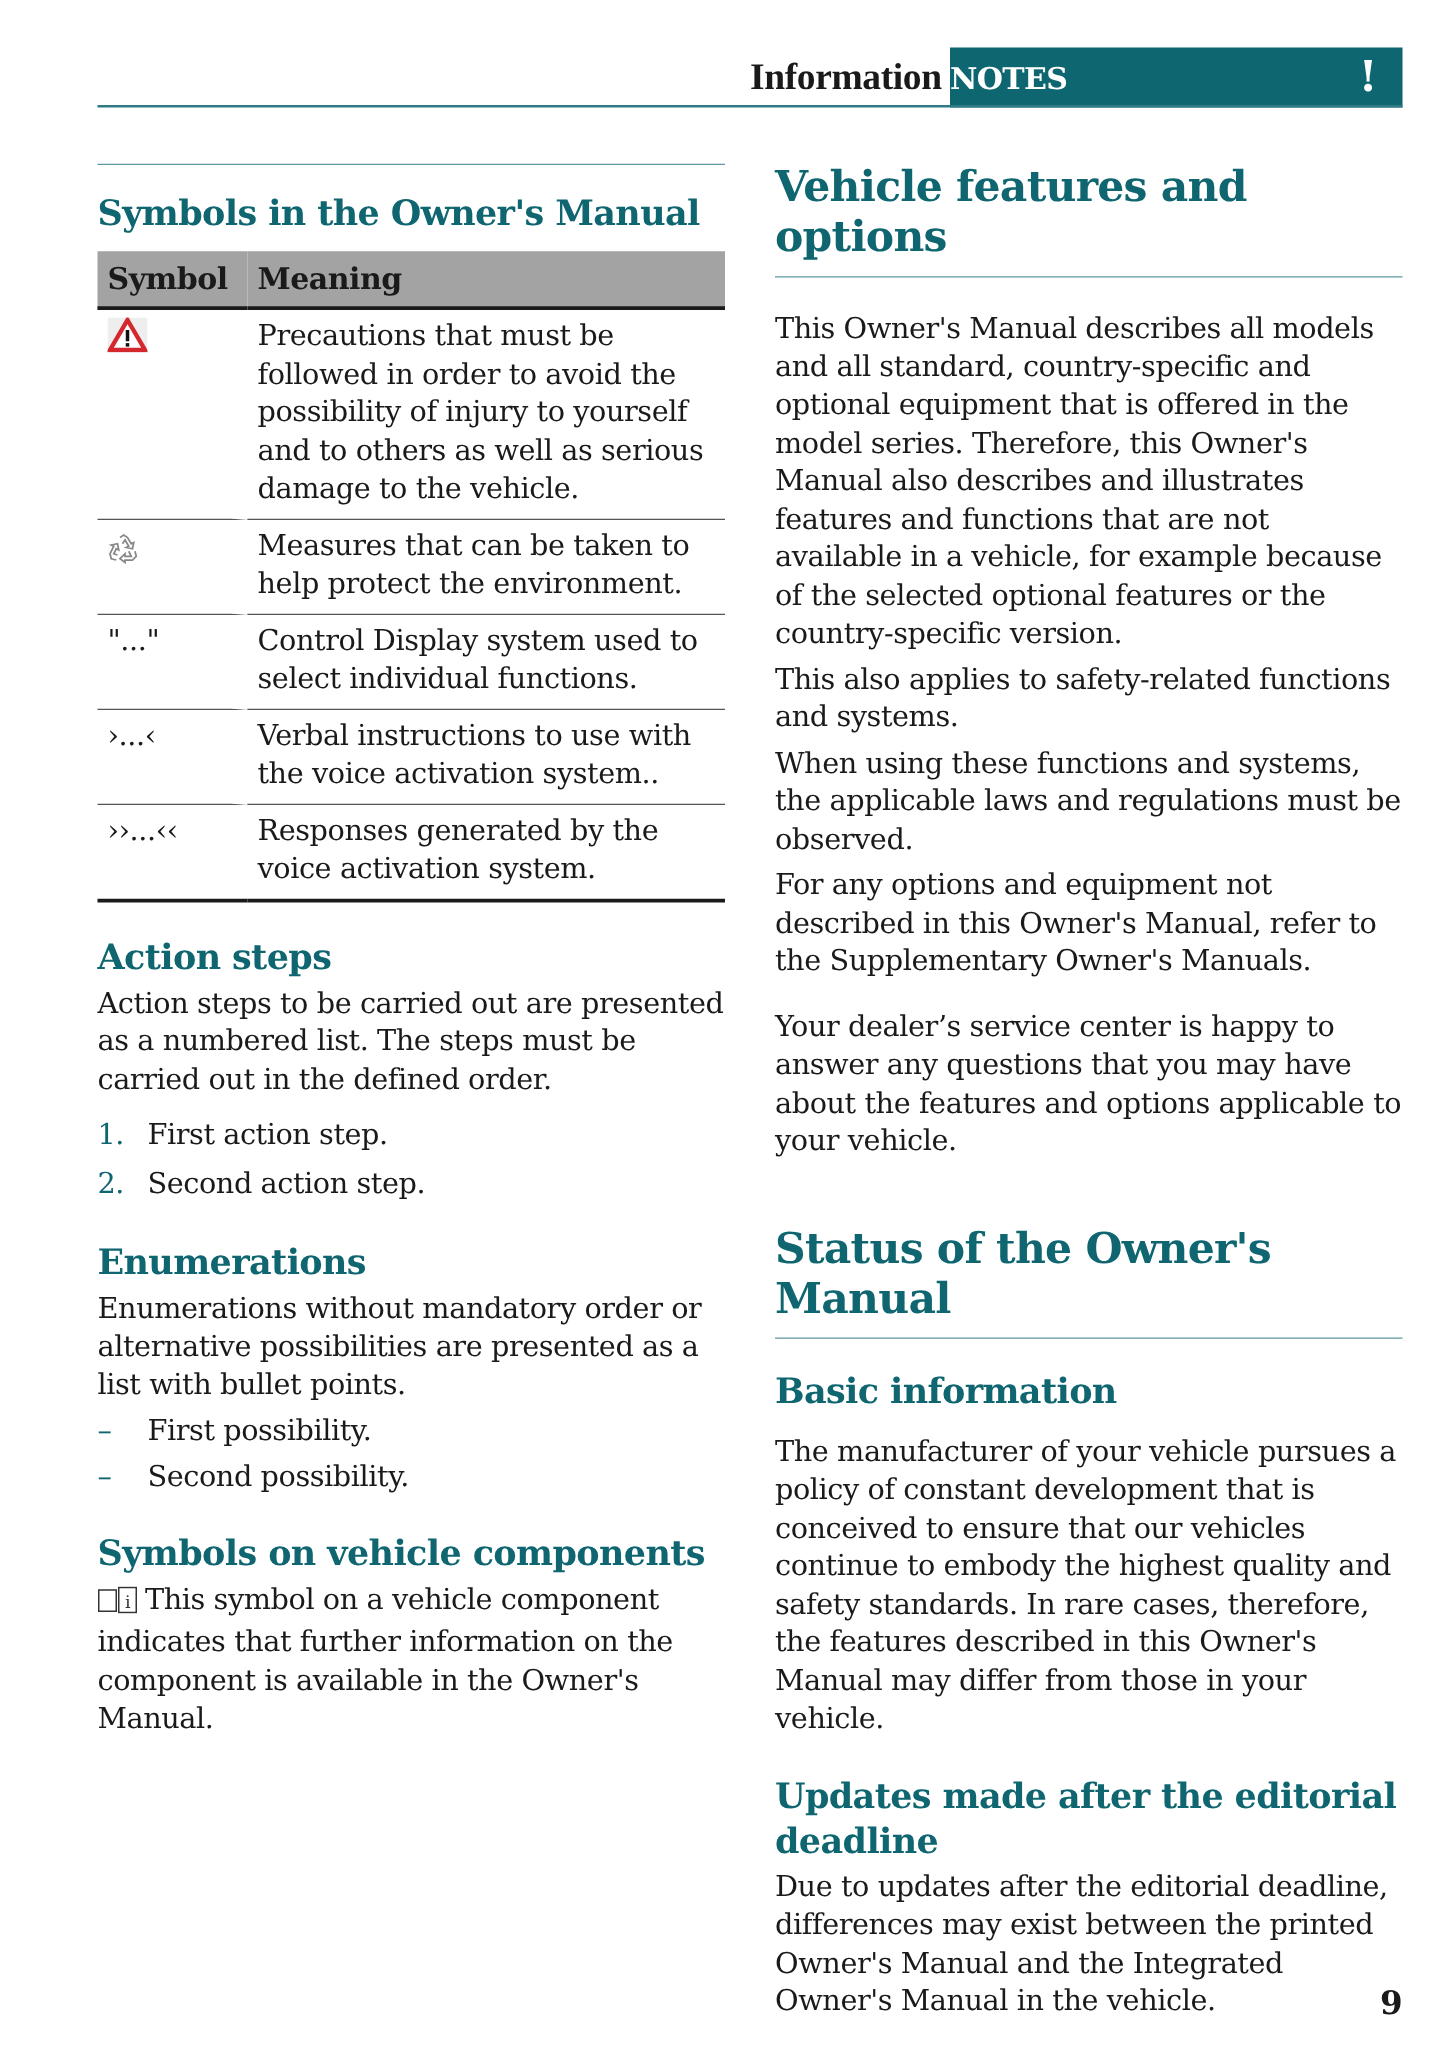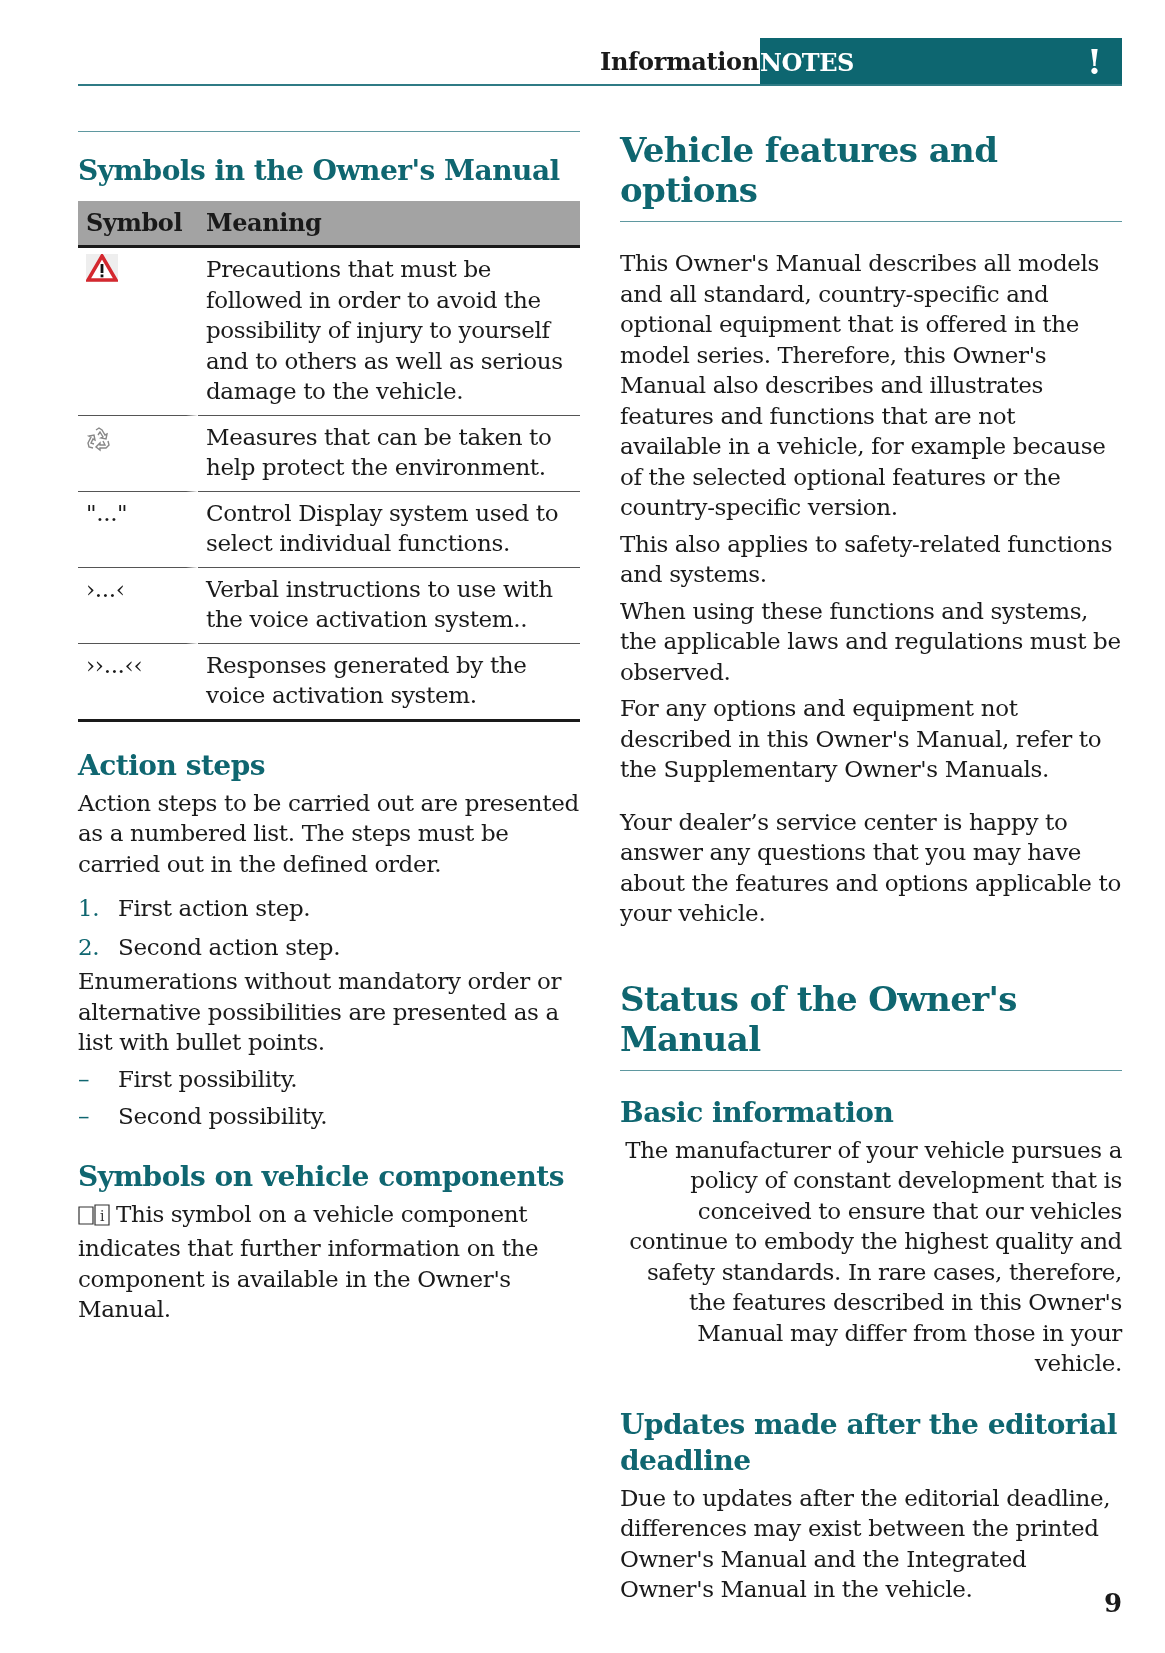--- a/index.html
+++ b/index.html
@@ -1,21 +1,21 @@
 <!DOCTYPE html>
 <html><head>
   <meta charset="utf-8">
   <style>
     html, body { margin: 0; padding: 0; background: #ffffff; }
     body { width: 1165px; height: 1653px; position: relative; overflow: hidden;
            font-family: "DejaVu Serif", "Liberation Serif", serif; color: #1a1a1a; }
 
     
     .hdr-info { position: absolute; left: 600px; top: 44px; width: 150px; height: 36px;
-                font-weight: bold; font-size: 24px; line-height: 36px; text-align: right; letter-spacing: -0.3px; }
+                font-weight: bold; font-size: 30px; line-height: 36px; text-align: right; letter-spacing: -0.3px; font-family: Liberation Serif, serif; }
     .hdr-notes { position: absolute; left: 760px; top: 38px; width: 362px; height: 48px; background: #0d6670;
                  color: #fff; display: flex; align-items: center; justify-content: space-between; }
     .hdr-notes .label { font-weight: bold; font-size: 24px; margin-right: 20px; letter-spacing: -0.5px; }
     .hdr-notes .excl { font-weight: bold; font-size: 34px; margin-right: 20px; line-height: 1; }
     .hdr-rule { position: absolute; left: 78px; top: 84px; width: 1044px; height: 2px; background: #2f7b85; }
 
     .col { position: absolute; top: 120px; width: 502px; }
     .col.left { left: 78px; }
     .col.right { left: 620px; }
 
@@ -111,20 +111,21 @@
     <li style="margin-bottom:9px;">
       <span class="n">1.</span>
       <span>First action step.</span>
     </li>
     <li>
       <span class="n">2.</span>
       <span>Second action step.</span>
     </li>
   </ol>
 
+  <h2 style="margin-top:30px;">Enumerations</h2>
   <p style="margin-top:4px;">Enumerations without mandatory order or alternative possibilities are presented as a list with bullet points.</p>
   <ul class="enum" style="margin-top:6px;">
     <li style="margin-bottom:7px;">
       <span class="n">–</span>
       <span>First possibility.</span>
     </li>
     <li>
       <span class="n">–</span>
       <span>Second possibility.</span>
     </li>
@@ -151,19 +152,19 @@
     <p style="margin-bottom:6px;">This also applies to safety-related functions and systems.</p>
     <p style="margin-bottom:6px;">When using these functions and systems, the applicable laws and regulations must be observed.</p>
     <p style="margin-bottom:22px;">For any options and equipment not described in this Owner's Manual, refer to the Supplementary Owner's Manuals.</p>
     <p>Your dealer’s service center is happy to answer any questions that you may have about the features and options applicable to your vehicle.</p>
   </div>
 
   <h1 style="margin-top:50px;">Status of the Owner's Manual</h1>
   <div class="h1rule"></div>
 
   <h2 style="margin-top:24px;">Basic information</h2>
-  <p style="margin-top:4px;text-align:right;">The manufacturer of your vehicle pursues a policy of constant development that is conceived to ensure that our vehicles continue to embody the highest quality and safety standards. In rare cases, therefore, the features described in this Owner's Manual may differ from those in your vehicle.</p>
+  <p style="margin-top:16px;">The manufacturer of your vehicle pursues a policy of constant development that is conceived to ensure that our vehicles continue to embody the highest quality and safety standards. In rare cases, therefore, the features described in this Owner's Manual may differ from those in your vehicle.</p>
 
   <h2 style="margin-top:28px;">Updates made after the editorial deadline</h2>
   <p style="margin-top:4px;">Due to updates after the editorial deadline, differences may exist between the printed Owner's Manual and the Integrated Owner's Manual in the vehicle.</p>
 </div>
 
 <div style="position:absolute; left:1060px; top:1588px; width:62px; text-align:right; font-weight:bold; font-size:26px;">9</div>
 
 </body></html>

